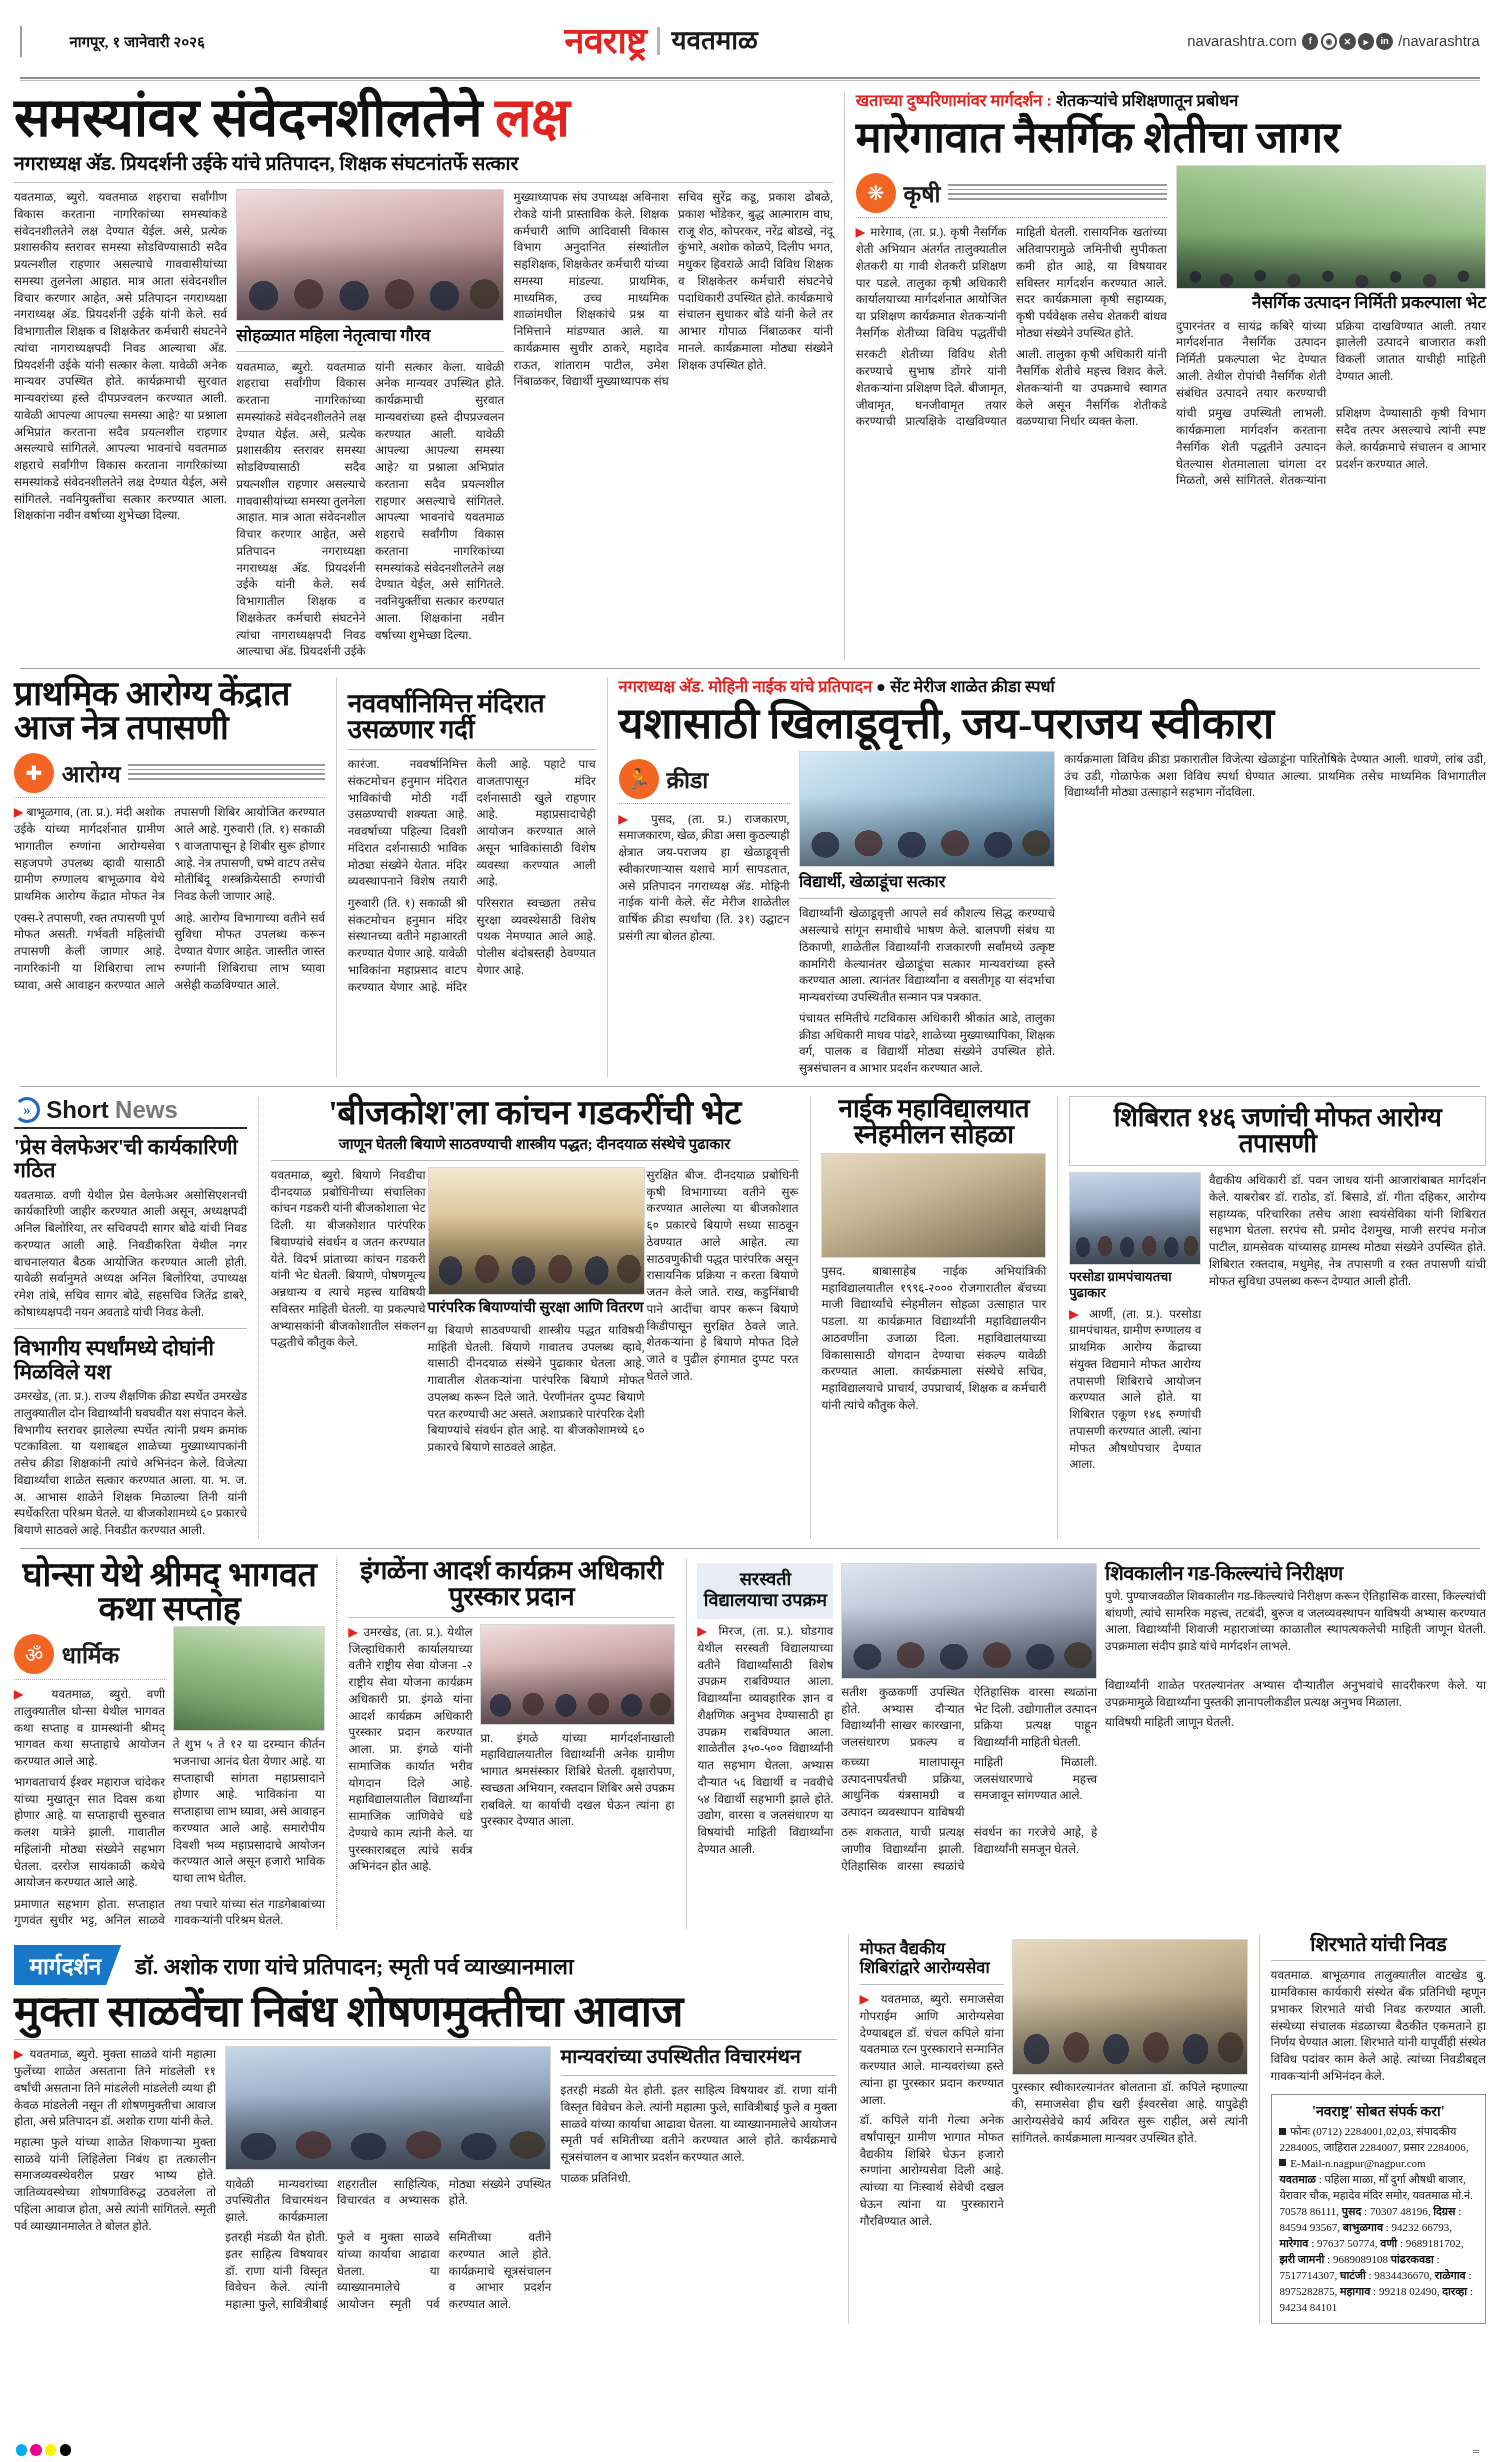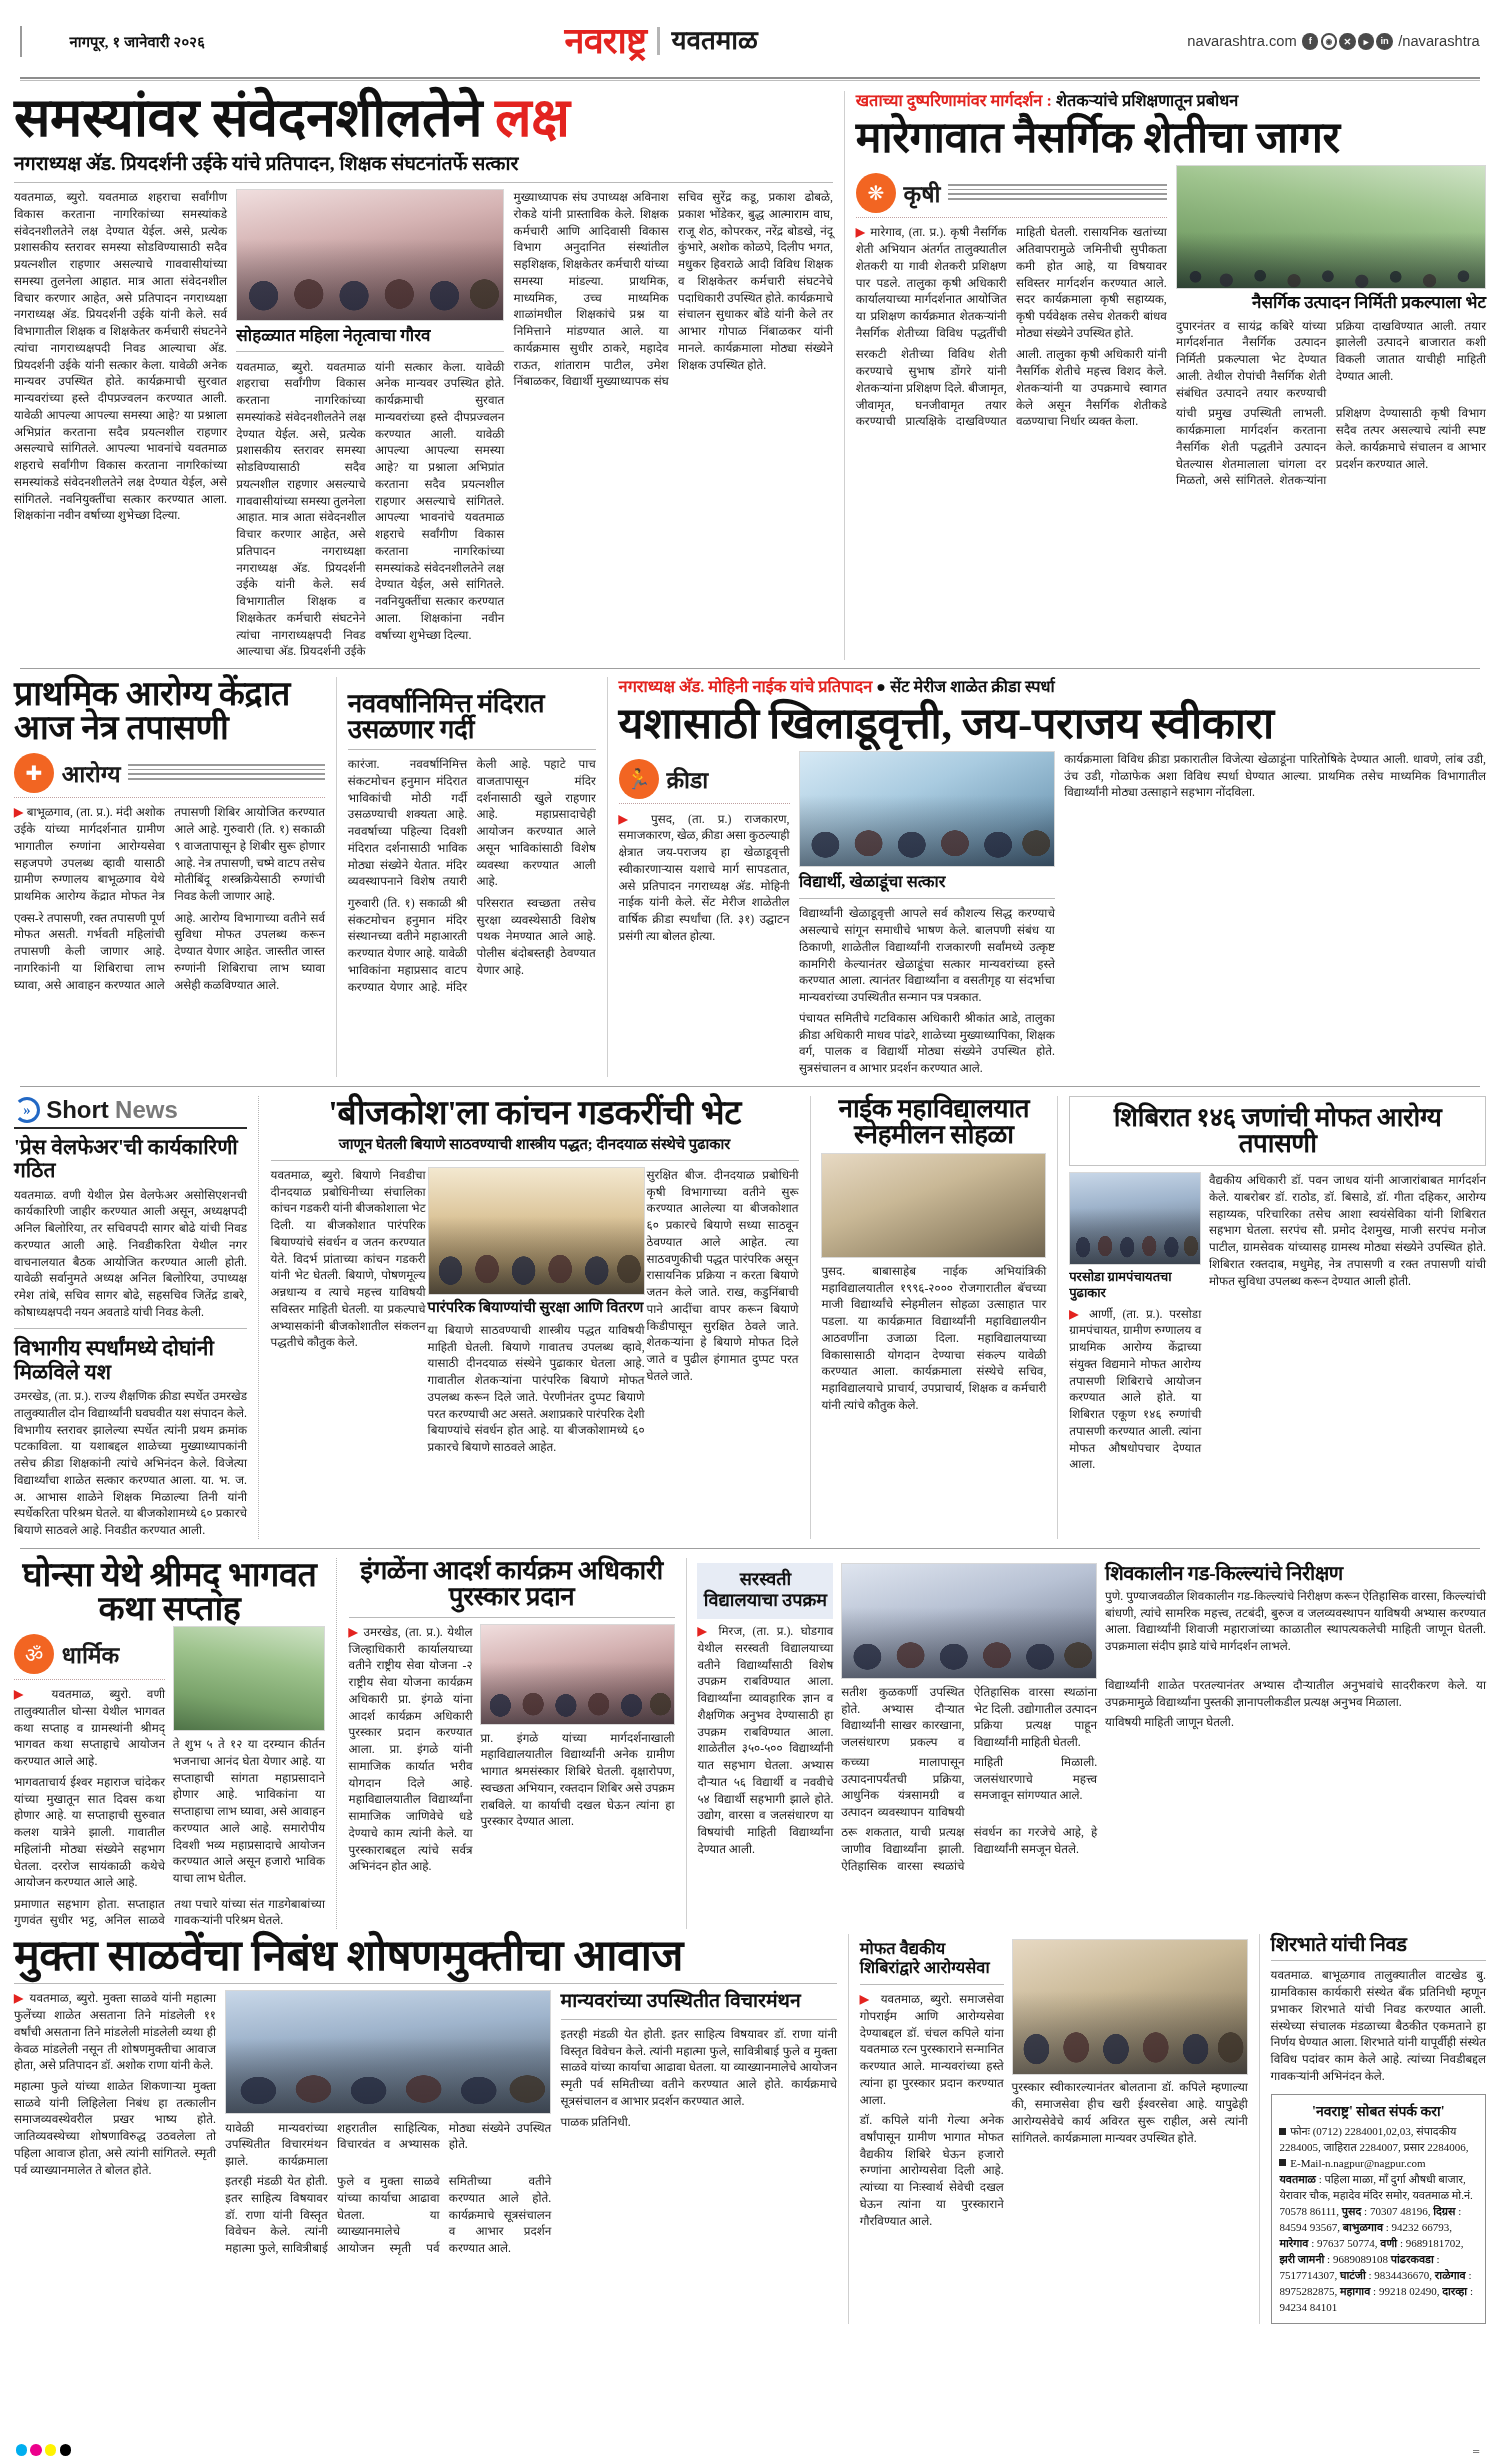--- a/index.html
+++ b/index.html
@@ -436,20 +436,24 @@
           <div class="body-txt" style="margin-top:22px;">विद्यार्थ्यांनी शाळेत परतल्यानंतर अभ्यास दौऱ्यातील अनुभवांचे सादरीकरण केले. या उपक्रमामुळे विद्यार्थ्यांना पुस्तकी ज्ञानापलीकडील प्रत्यक्ष अनुभव मिळाला.</div>
           <div class="body-txt" style="margin-top:3.9px;">याविषयी माहिती जाणून घेतली.</div>
         </div>
       </div>
     </div>
   </div>
 
   <div class="cols" style="margin-top:4.7px;">
 
     <div style="flex:0 0 823px;">
+      <div class="banner-blue">
+        <div class="bb-tag">मार्गदर्शन</div>
+        <div class="bb-text">डॉ. अशोक राणा यांचे प्रतिपादन; स्मृती पर्व व्याख्यानमाला</div>
+      </div>
       <h1 class="hl hl-xl">मुक्ता साळवेंचा निबंध शोषणमुक्तीचा आवाज</h1>
       <div class="hr-thin"></div>
 
       <div style="display:flex; gap:9.3px;">
         <div style="flex:0 0 202px;">
           <div class="body-txt">
             <span class="lead-mark">▶ </span><span>यवतमाळ, ब्युरो. मुक्ता साळवे यांनी महात्मा फुलेंच्या शाळेत असताना तिने मांडलेली ११ वर्षांची असताना तिने मांडलेली मांडलेली व्यथा ही केवळ मांडलेली नसून ती शोषणमुक्तीचा आवाज होता, असे प्रतिपादन डॉ. अशोक राणा यांनी केले.</span>
           </div>
           <div class="body-txt" style="margin-top:3.9px;">महात्मा फुले यांच्या शाळेत शिकणाऱ्या मुक्ता साळवे यांनी लिहिलेला निबंध हा तत्कालीन समाजव्यवस्थेवरील प्रखर भाष्य होते. जातिव्यवस्थेच्या शोषणाविरुद्ध उठवलेला तो पहिला आवाज होता, असे त्यांनी सांगितले. स्मृती पर्व व्याख्यानमालेत ते बोलत होते.</div>
         </div>
@@ -482,21 +486,21 @@
         <div style="flex:1;">
           <div class="photo ph-b ph-people" style="height:136px;"></div>
           <div class="body-txt" style="margin-top:4.7px;">पुरस्कार स्वीकारल्यानंतर बोलताना डॉ. कपिले म्हणाल्या की, समाजसेवा हीच खरी ईश्वरसेवा आहे. यापुढेही आरोग्यसेवेचे कार्य अविरत सुरू राहील, असे त्यांनी सांगितले. कार्यक्रमाला मान्यवर उपस्थित होते.</div>
         </div>
       </div>
     </div>
 
     <div class="vline"></div>
 
     <div style="flex:1;">
-      <h1 class="hl hl-sm" style="">शिरभाते यांची निवड</h1>
+      <h1 class="hl hl-sm" style="text-align:center;">शिरभाते यांची निवड</h1>
       <div class="hr-thin"></div>
       <div class="body-txt">यवतमाळ. बाभूळगाव तालुक्यातील वाटखेड बु. ग्रामविकास कार्यकारी संस्थेत बँक प्रतिनिधी म्हणून प्रभाकर शिरभाते यांची निवड करण्यात आली. संस्थेच्या संचालक मंडळाच्या बैठकीत एकमताने हा निर्णय घेण्यात आला. शिरभाते यांनी यापूर्वीही संस्थेत विविध पदांवर काम केले आहे. त्यांच्या निवडीबद्दल गावकऱ्यांनी अभिनंदन केले.</div>
 
       <div class="contact" style="margin-top:9.3px;">
         <div class="ct-title">'नवराष्ट्र' सोबत संपर्क करा'</div>
         <div>
           <span class="sq"></span><span>फोनः (0712) 2284001,02,03, संपादकीय 2284005, जाहिरात 2284007, प्रसार 2284006,</span>
         </div>
         <div>
           <span class="sq"></span><span>E-Mail-n.nagpur@nagpur.com</span>

